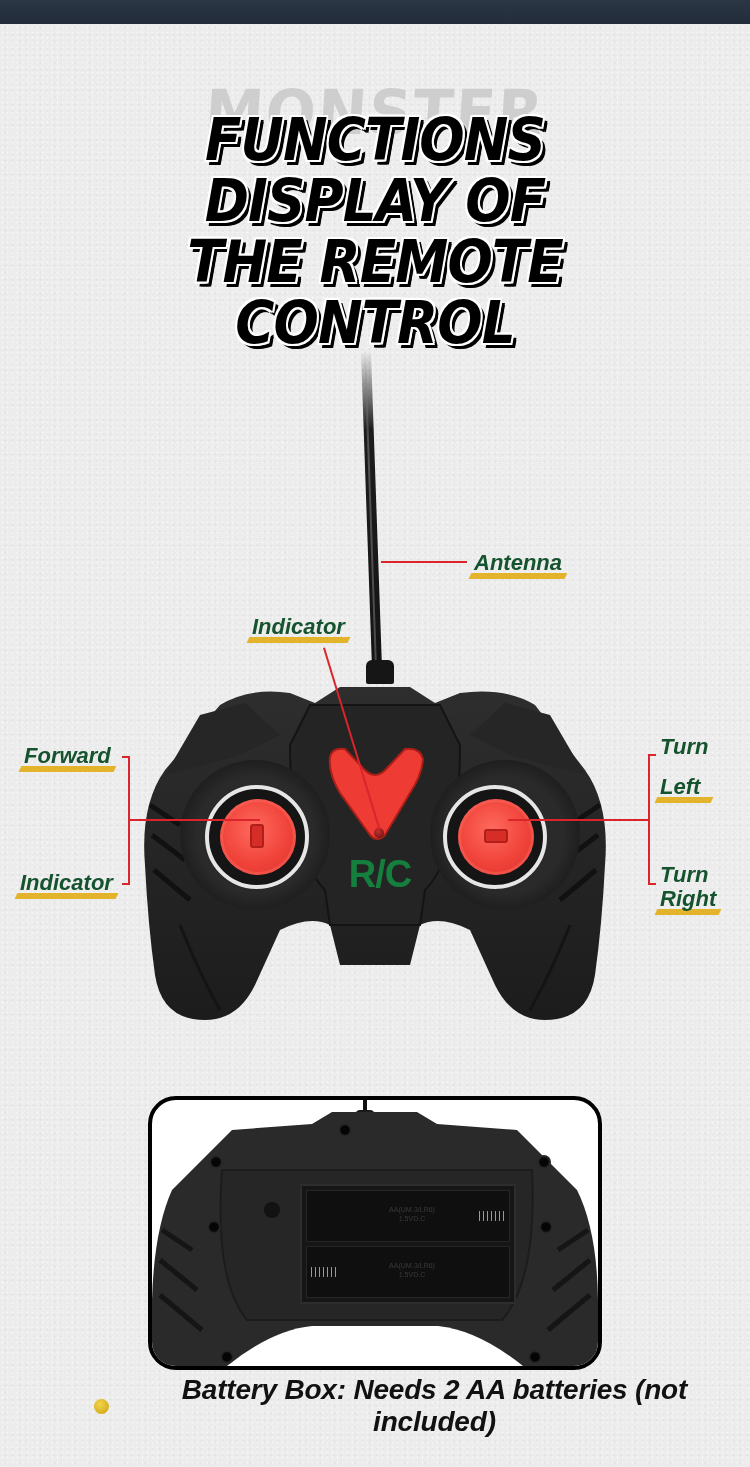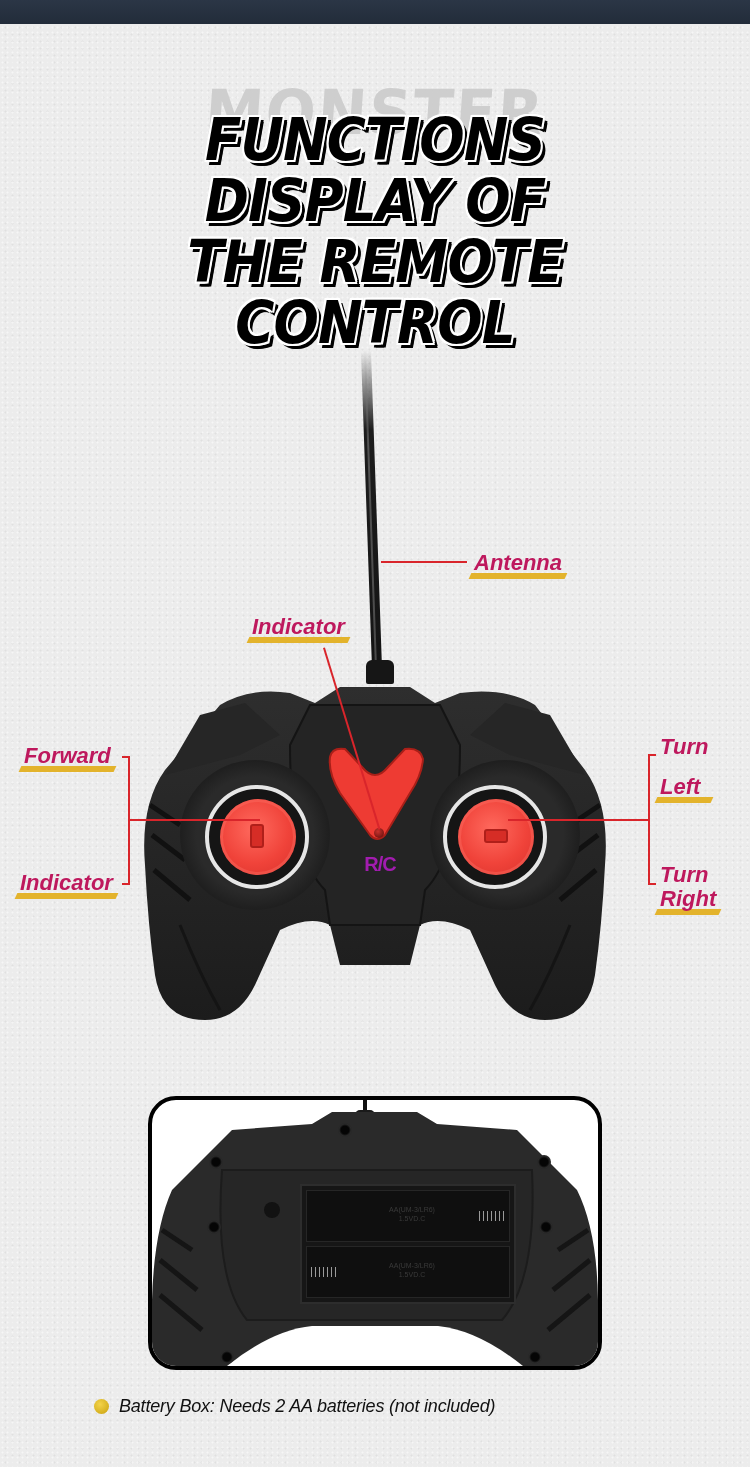--- a/index.html
+++ b/index.html
@@ -37,21 +37,21 @@
       -2px -2px 0 #fff, 2px -2px 0 #fff, -2px 2px 0 #fff, 2px 2px 0 #fff,
       0 -2px 0 #fff, 0 2px 0 #fff, -2px 0 0 #fff, 2px 0 0 #fff,
       4px 4px 0 #000, 5px 5px 0 #000, 3px 5px 0 #000, 5px 3px 0 #000;
     transform: scaleX(0.92);
   }
 
   
   .label {
     position: absolute;
     font-family: "Liberation Sans", sans-serif; font-weight: bold; font-style: italic;
-    font-size: 22px; line-height: 24px; color: #be185d;
+    font-size: 22px; line-height: 24px; color: #14532d;
   }
   .label .ul {
     position: absolute; left: -4px; right: -4px; bottom: -4px; height: 6px;
     background: #e3b32c; z-index: -1; transform: skewX(-25deg);
   }
   .label span.txt { position: relative; z-index: 1; }
   .leader { position: absolute; background: #d9252b; }
 
   
   .antenna {
@@ -80,22 +80,22 @@
   .stick-ring { border: 4px solid #e6e6e6; background: #151515; }
   .stick-cap {
     background: radial-gradient(circle at 45% 40%, #ff6a5e 0%, #f0433a 55%, #d8302a 100%);
     box-shadow: inset 0 0 0 3px rgba(255,120,110,0.35);
   }
   .stick-slot {
     position: absolute; background: #d62d26; border: 2px solid #b01f1a; border-radius: 3px;
   }
   .rc-logo {
     position: absolute; left: 205px; top: 178px; width: 70px; text-align: center;
-    font-family: "Liberation Sans", sans-serif; font-weight: bold; font-size: 20px;
-    color: #a21caf; letter-spacing: -1px;
+    font-family: "Liberation Sans", sans-serif; font-weight: bold; font-size: 38px;
+    color: #15803d; letter-spacing: -1px;
   }
   .indicator-led {
     position: absolute; left: 234px; top: 153px; width: 10px; height: 10px; border-radius: 50%;
     background: radial-gradient(circle at 40% 35%, #c8322d, #5a0c0a);
   }
 
   
   .battery-frame {
     position: absolute; left: 148px; top: 1096px; width: 454px; height: 274px;
     border: 4px solid #000; border-radius: 28px; background: #ffffff; overflow: hidden;
@@ -124,22 +124,22 @@
   
   .caption {
     position: absolute; left: 94px; top: 1392px; height: 28px; display: flex; align-items: center;
   }
   .caption-dot {
     width: 15px; height: 15px; border-radius: 50%;
     background: radial-gradient(circle at 40% 35%, #f3d34a, #c9a10e);
     margin-right: 10px;
   }
   .caption-text {
-    font-family: "Liberation Sans", sans-serif; font-weight: normal; font-style: italic;
-    font-size: 18px; color: #111; letter-spacing: -0.2px; text-align: center;
+    font-family: "Liberation Sans", sans-serif; font-weight: bold; font-style: italic;
+    font-size: 28px; color: #111; letter-spacing: -0.2px; text-align: center;
   }
 </style>
 </head>
 <body>
 
 <div class="top-bar"></div>
 
 <div class="bg-word">MONSTER</div>
 
 <div class="title">

